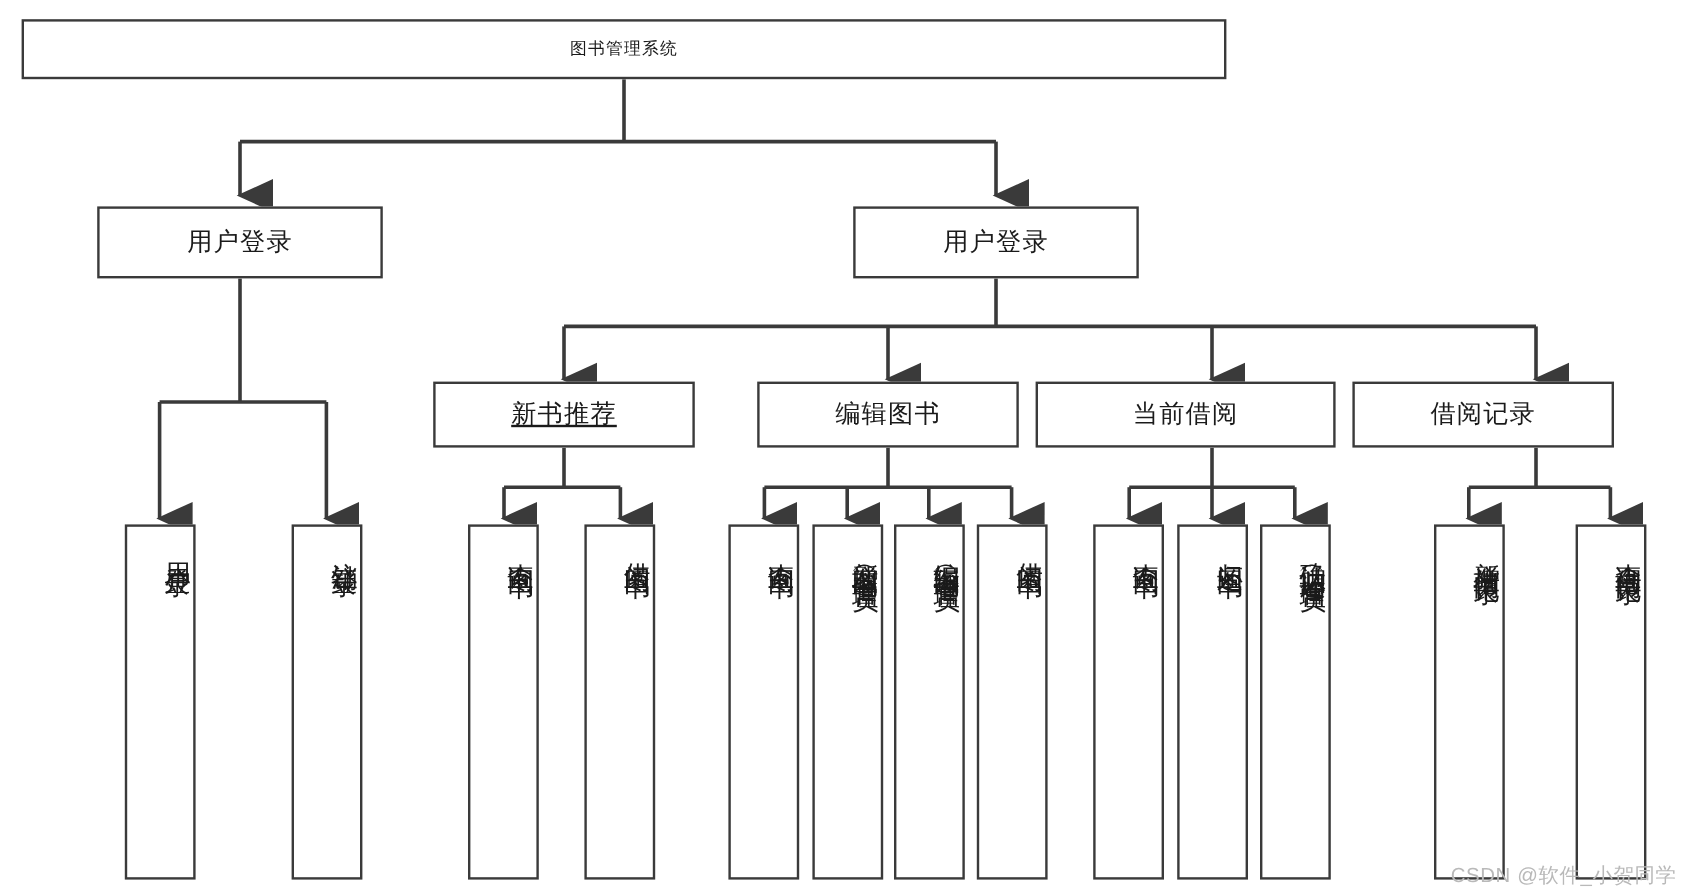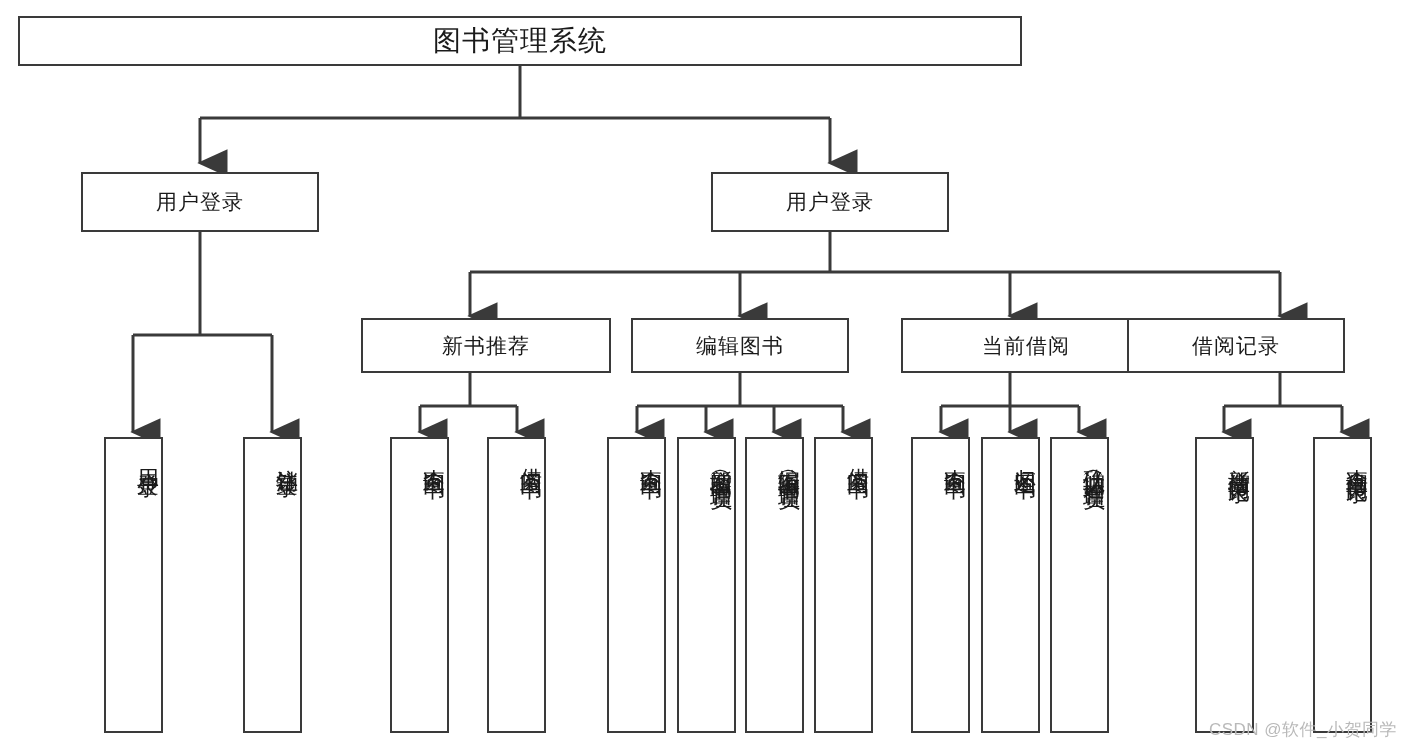--- a/index.html
+++ b/index.html
@@ -35,21 +35,21 @@
     align-items: center;
     justify-content: center;
     color: #1a1a1a;
   }
   .node-h {
     font-size: 21px;
     letter-spacing: 1px;
     line-height: 1.1;
     white-space: nowrap;
   }
-  .node-root { font-size: 28px; }
+  .node-root { font-size: 14px; }
   .node-v {
     writing-mode: vertical-rl;
     text-orientation: upright;
     align-items: flex-start;
     justify-content: flex-start;
     padding-top: 12px;
     font-size: 22px;
     line-height: 1.18;
     letter-spacing: 3px;
   }
@@ -130,27 +130,27 @@
     <span>图书管理系统</span>
   </div>
 
   <div class="node node-h" style="left:81px; top:172px; width:238px; height:60px;">
     <span>用户登录</span>
   </div>
   <div class="node node-h" style="left:711px; top:172px; width:238px; height:60px;">
     <span>用户登录</span>
   </div>
 
-  <div class="node node-h" style="left:361px; top:318px; width:250px; height:55px;">
+  <div class="node node-h" style="left:361px; top:318px; width:218px; height:55px;text-decoration:underline;">
     <span>新书推荐</span>
   </div>
   <div class="node node-h" style="left:631px; top:318px; width:218px; height:55px;">
     <span>编辑图书</span>
   </div>
-  <div class="node node-h" style="left:901px; top:318px; width:250px; height:55px;">
+  <div class="node node-h" style="left:863px; top:318px; width:250px; height:55px;">
     <span>当前借阅</span>
   </div>
   <div class="node node-h" style="left:1127px; top:318px; width:218px; height:55px;">
     <span>借阅记录</span>
   </div>
 
   <div class="node node-v" style="left:104px; top:437px; width:59px; height:296px;">
     <span class="vlabel">用户登录</span>
   </div>
   <div class="node node-v" style="left:243px; top:437px; width:59px; height:296px;">

